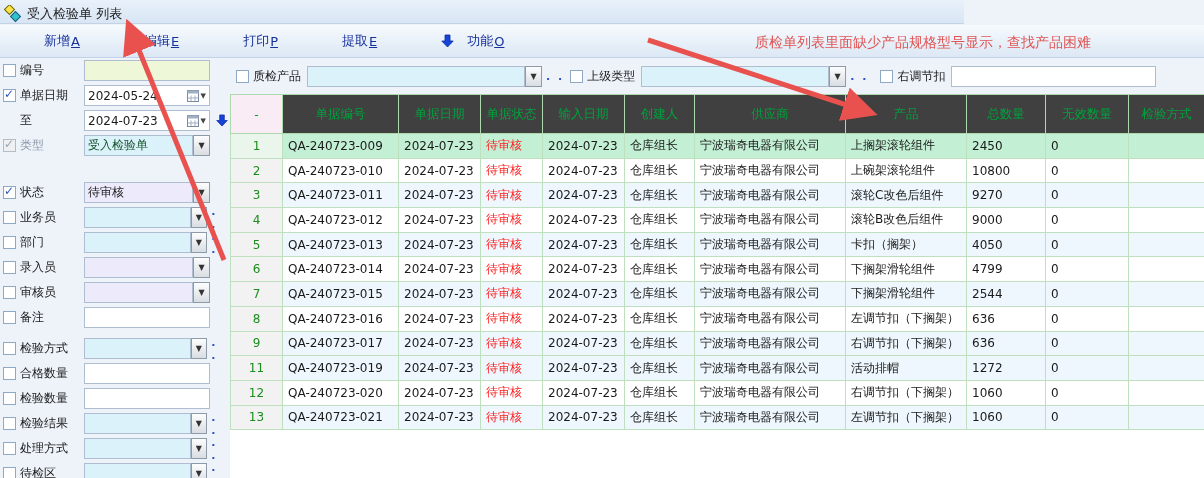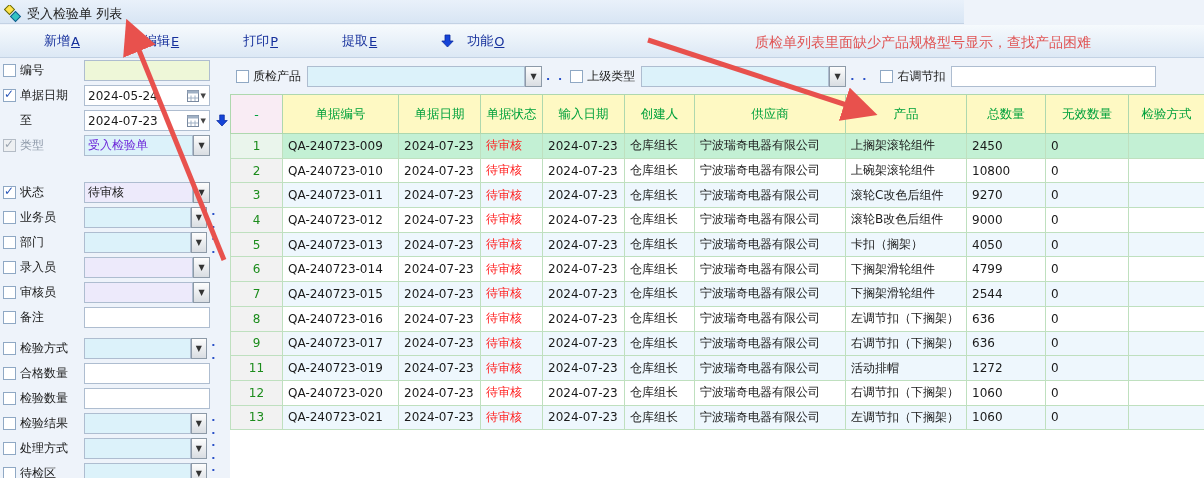--- a/index.html
+++ b/index.html
@@ -27,21 +27,21 @@
   .cb{border:1px solid #8fa8c4;background:#fff;box-sizing:border-box;position:relative;}
   .cb.on::after{content:"✓";position:absolute;left:0px;top:-3px;font-size:12px;color:#2a56b8;font-weight:bold;}
   .cb.disabled{background:#eef0f2;border-color:#b4bcc6;}
   .cb.disabled::after{content:"✓";position:absolute;left:0px;top:-3px;font-size:12px;color:#9aa4b0;font-weight:bold;}
   .cb-spacer{border:none;background:transparent;}
   .slabel{width:64px;flex:0 0 64px;white-space:nowrap;overflow:hidden;}
   .slabel.dis{color:#8c98a8;}
   .ctl{height:21px;box-sizing:border-box;border:1px solid #aebdd0;background:#fff;
        display:flex;align-items:center;padding:0 3px;overflow:hidden;}
   .ctl .val{flex:1;white-space:nowrap;overflow:hidden;}
-  .ctl .val.dis{color:#6d28d9;}
+  .ctl .val.dis{color:#14532d;}
   .tint-green{background:#eef7d8;}
   .tint-cyan{background:#dcf2fa;}
   .tint-violet{background:#edeafb;}
   .tint-white{background:#ffffff;}
   .ddbtn{width:17px;height:21px;box-sizing:border-box;border:1px solid #8d9aa8;
        background:linear-gradient(#fdfdfd,#d9dde2);font-size:8px;color:#333;
        display:flex;align-items:center;justify-content:center;cursor:default;}
   .mini{font-size:7px;color:#444;margin-left:2px;}
   .dots{color:#2a50c8;font-weight:bold;margin-left:4px;letter-spacing:2px;font-size:11px;}
   .gap{width:100%;}
@@ -49,21 +49,21 @@
   .filterbar{position:absolute;left:230px;top:60px;width:974px;height:32px;
       display:flex;align-items:center;}
   .fgroup{display:flex;align-items:center;}
   .fgroup .cb{margin:0 4px 0 0;}
   .fgroup .flabel{margin-right:6px;white-space:nowrap;}
   .fselect{height:21px;box-sizing:border-box;border:1px solid #aebdd0;background:#dcf2fa;}
   .finput{height:21px;box-sizing:border-box;border:1px solid #aebdd0;background:#fff;}
   
   .gridwrap{position:absolute;left:230px;top:94px;width:974px;height:384px;overflow:hidden;background:#fff;}
   table.grid{border-collapse:collapse;table-layout:fixed;width:974px;}
-  table.grid th{height:36px;background:#fef9c3;color:#00a13c;font-weight:normal;font-size:12.5px;
+  table.grid th{height:36px;background:#404040;color:#00a13c;font-weight:normal;font-size:12.5px;
       border:1px solid #aed8ae;border-top:1px solid #aed8ae;}
   table.grid th.c0{background:#f9ecf4;}
   table.grid td{height:24.7px;border:1px solid #bfe0bf;padding:0 5px;box-sizing:border-box;
       white-space:nowrap;overflow:hidden;font-size:12px;background:#fff;}
   table.grid td.num{background:#f2f2f2;color:#1c8c1c;text-align:center;padding:0;}
   table.grid tr.alt td{background:#eef7fd;}
   table.grid tr.alt td.num{background:#f2f2f2;}
   table.grid tr.sel td{background:#c3f0d4;}
   table.grid tr.sel td.num{background:#eaf5ec;}
   table.grid td.status{color:#ff1f1f;}

